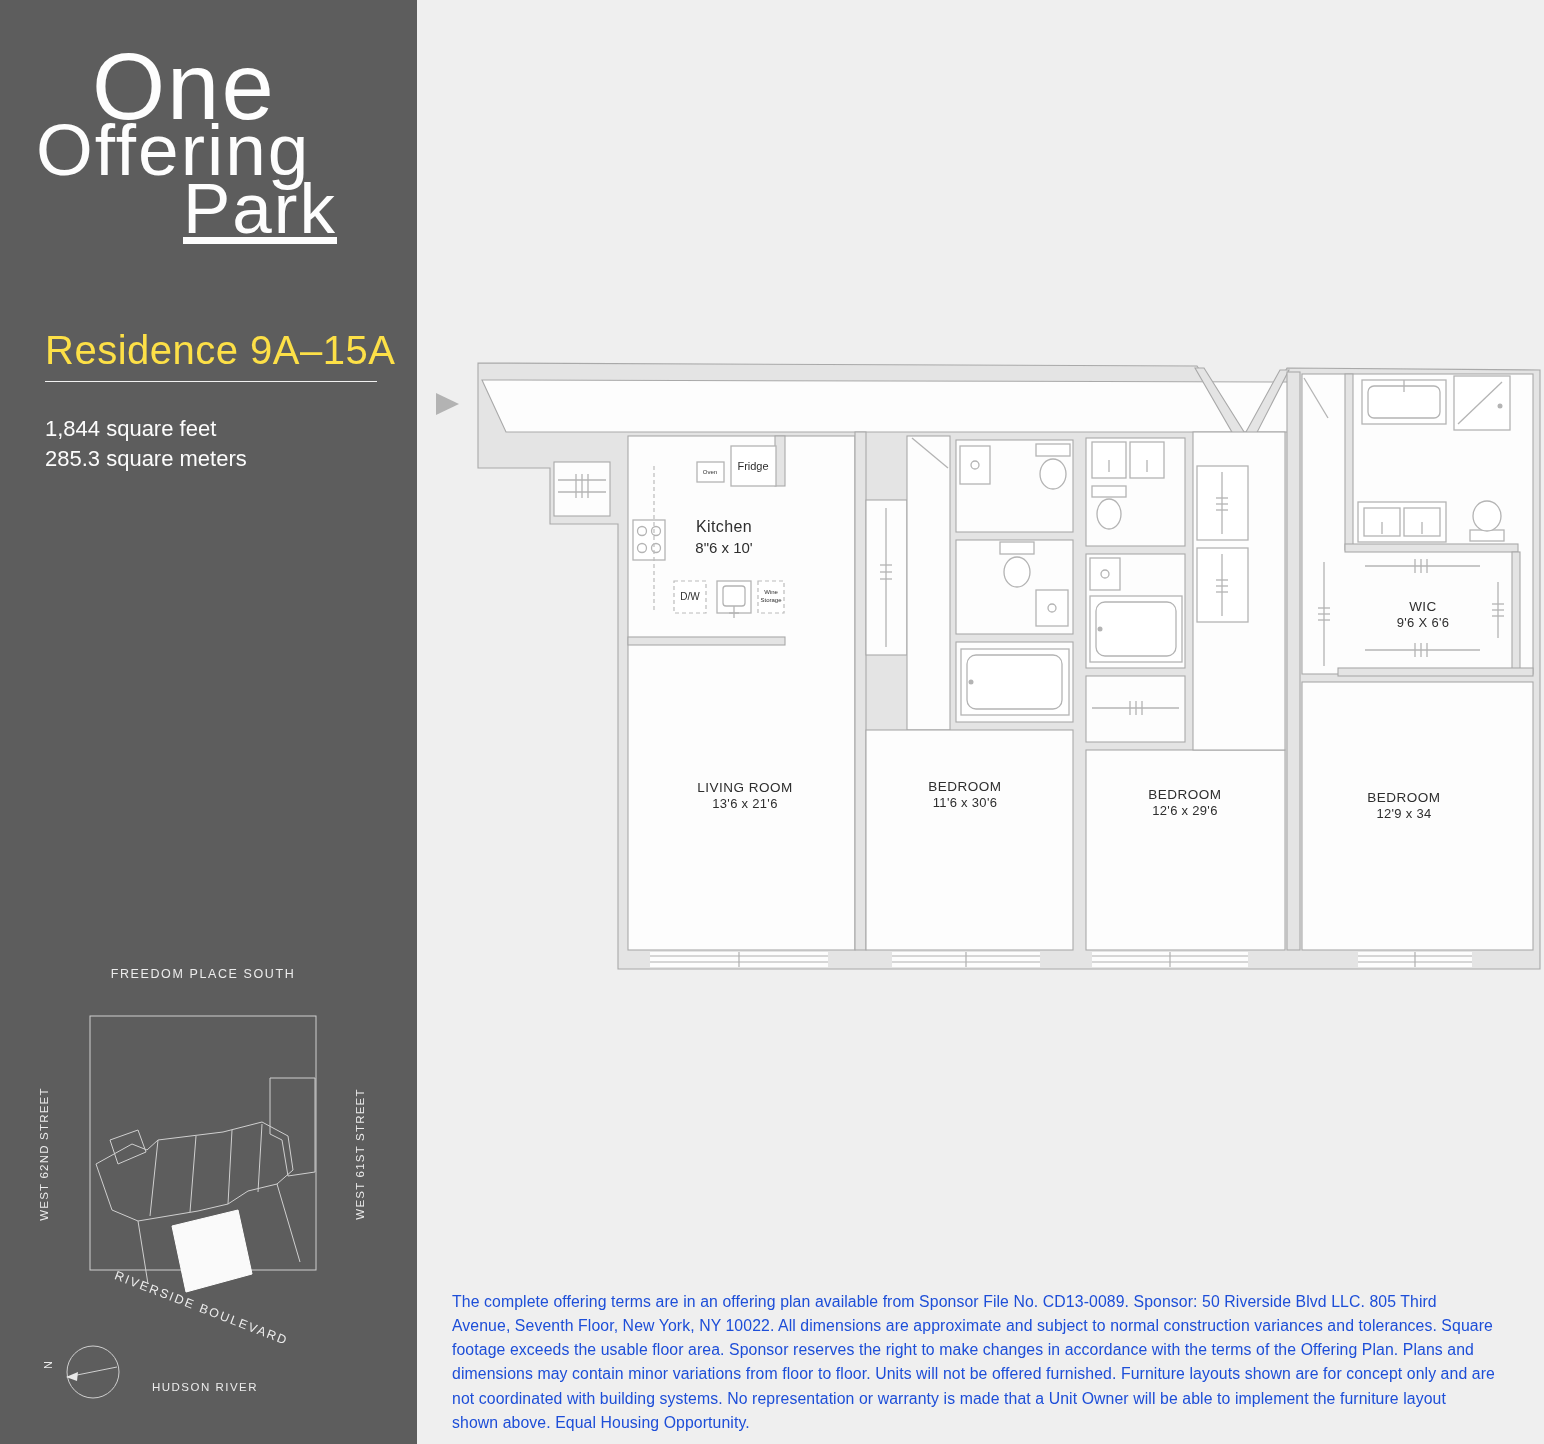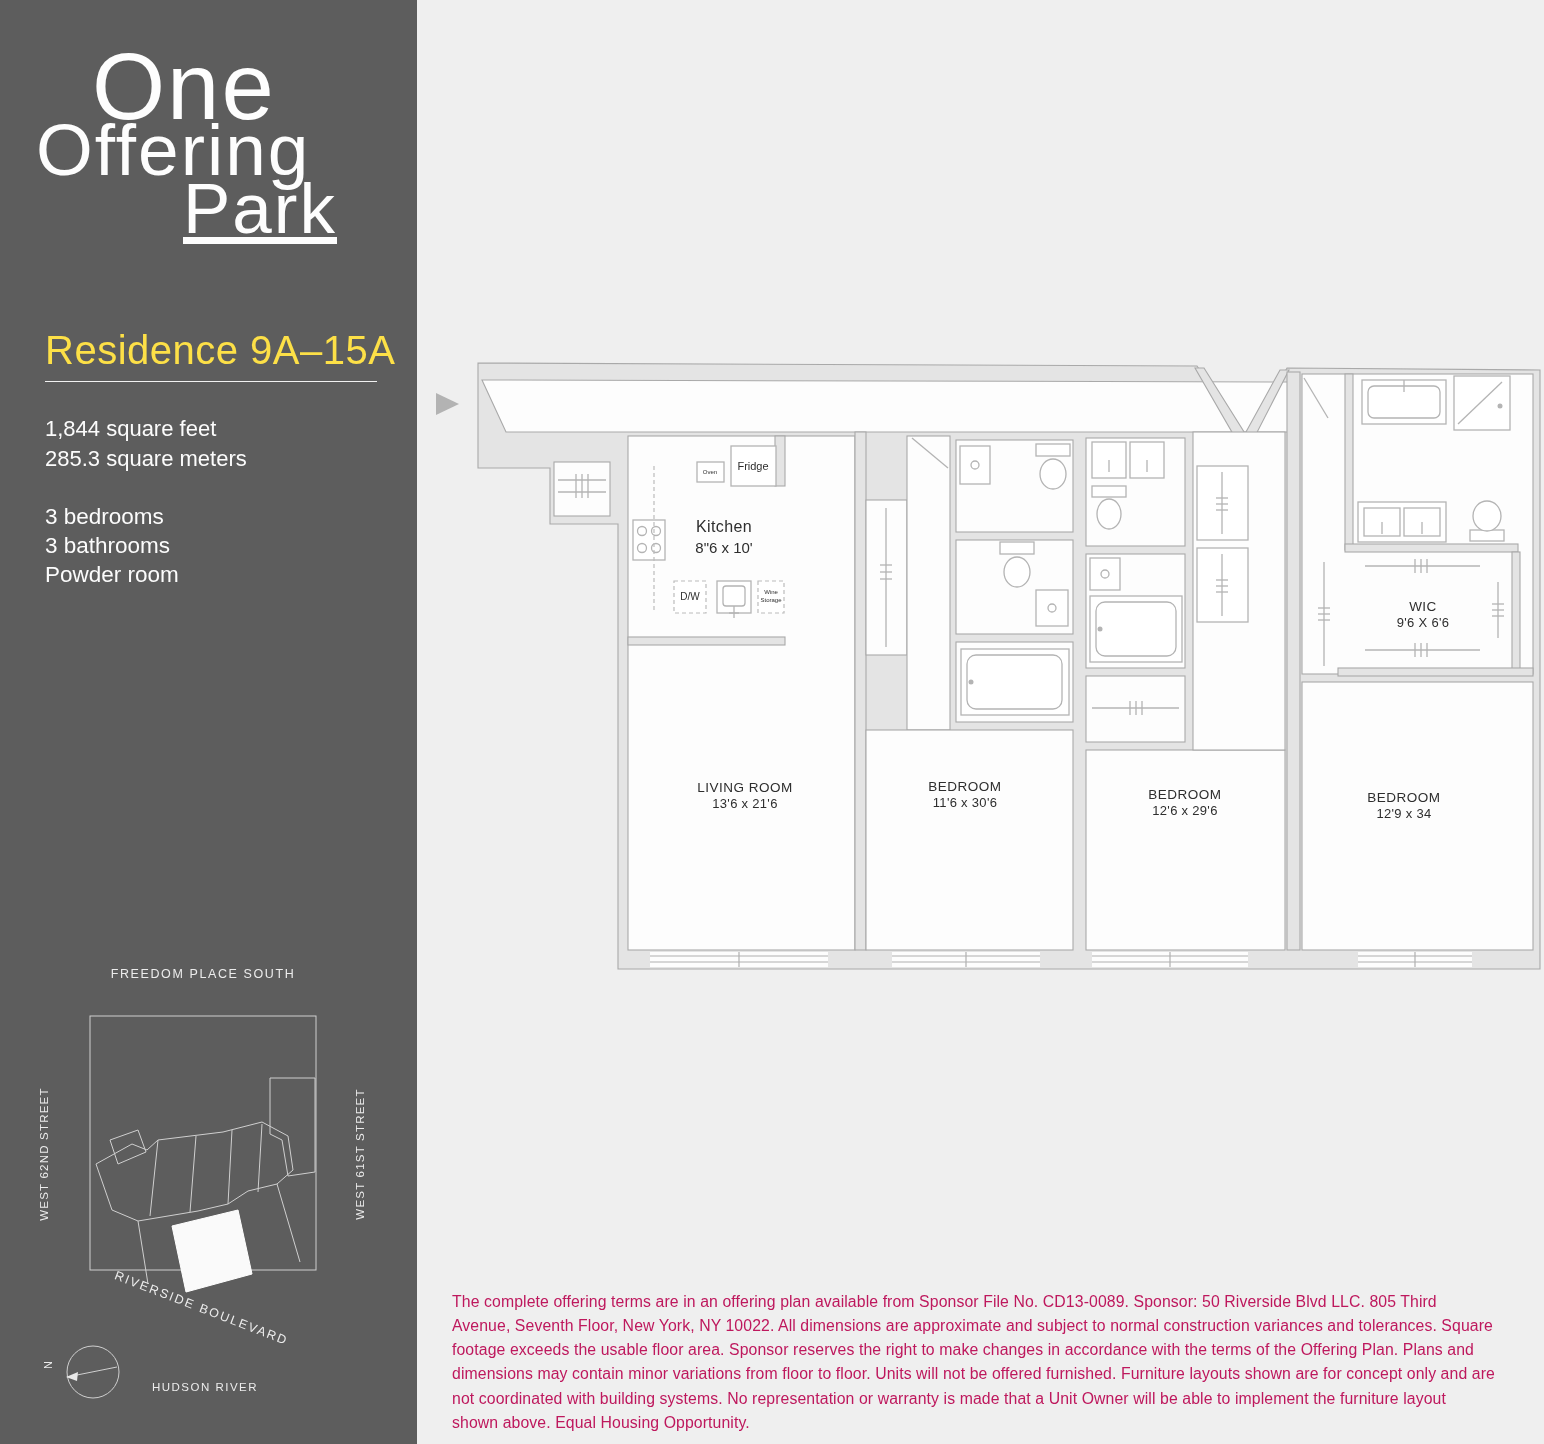--- a/index.html
+++ b/index.html
@@ -36,21 +36,21 @@
   .plan text{fill:#2e2e2e;font-family:"Liberation Sans",sans-serif;text-anchor:middle;}
   .t-room{font-size:13.5px;letter-spacing:.5px;}
   .t-dim{font-size:13px;letter-spacing:.3px;}
   .t-kitchen{font-size:16px;letter-spacing:.4px;}
   .t-kdim{font-size:15px;}
   .t-fridge{font-size:11px;}
   .t-oven{font-size:6px;}
   .t-dw{font-size:10px;}
   .t-wine{font-size:6px;}
   .disclaimer{position:absolute;left:452px;top:1290px;width:1044px;margin:0;
-              font-size:15.8px;line-height:1.53;color:#be185d;letter-spacing:.1px;}
+              font-size:15.8px;line-height:1.53;color:#1d4ed8;letter-spacing:.1px;}
 </style>
 </head>
 <body>
 
 <div class="page">
 
   <aside class="sidebar">
     <div class="logo">
       <div class="logo-one">One</div>
       <div class="logo-riverside">Offering</div>
@@ -58,25 +58,20 @@
     </div>
 
     <h1 class="res-title">Residence 9A–15A</h1>
     <hr class="rule">
 
     <div class="stats">
       <p>1,844 square feet</p>
       <p>285.3 square meters</p>
     </div>
 
-    <div class="features">
-      <p>3 bedrooms</p>
-      <p>3 bathrooms</p>
-      <p>Powder room</p>
-    </div>
 
     <svg class="sitemap" viewBox="0 0 417 500">
       <text x="203" y="34" text-anchor="middle" font-size="12.5" letter-spacing="1.6">FREEDOM PLACE SOUTH</text>
 
       <rect x="90" y="72" width="226" height="254" class="map-line"></rect>
 
       <g>
         <path class="map-line" d="M 96,220 L 132,200 L 147,206 L 158,196 L 223,188 L 262,178 L 288,192 L 293,226 L 277,240 L 248,247 L 228,260 L 198,267 L 168,272 L 138,277 L 112,266 Z"></path>
         <path class="map-line" d="M 158,196 L 150,272 M 196,192 L 190,268 M 232,186 L 228,260 M 262,180 L 258,248"></path>
         <path class="map-line" d="M 110,196 L 138,186 L 146,208 L 118,220 Z"></path>

